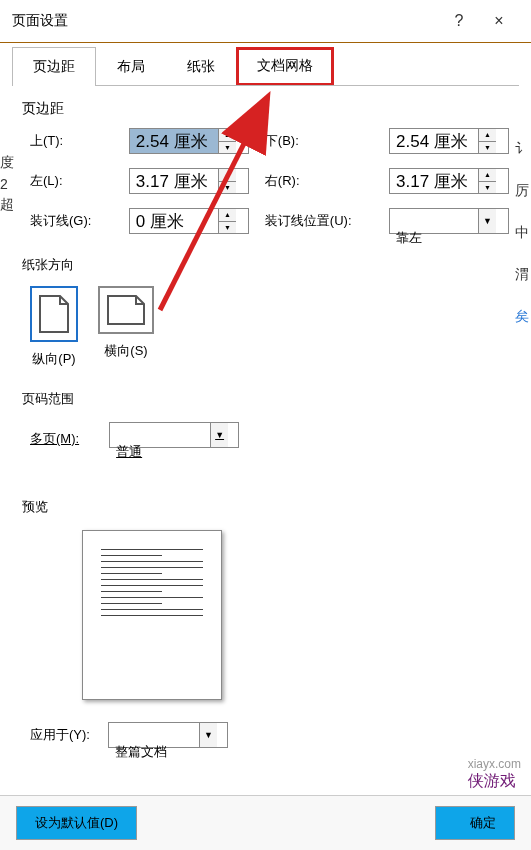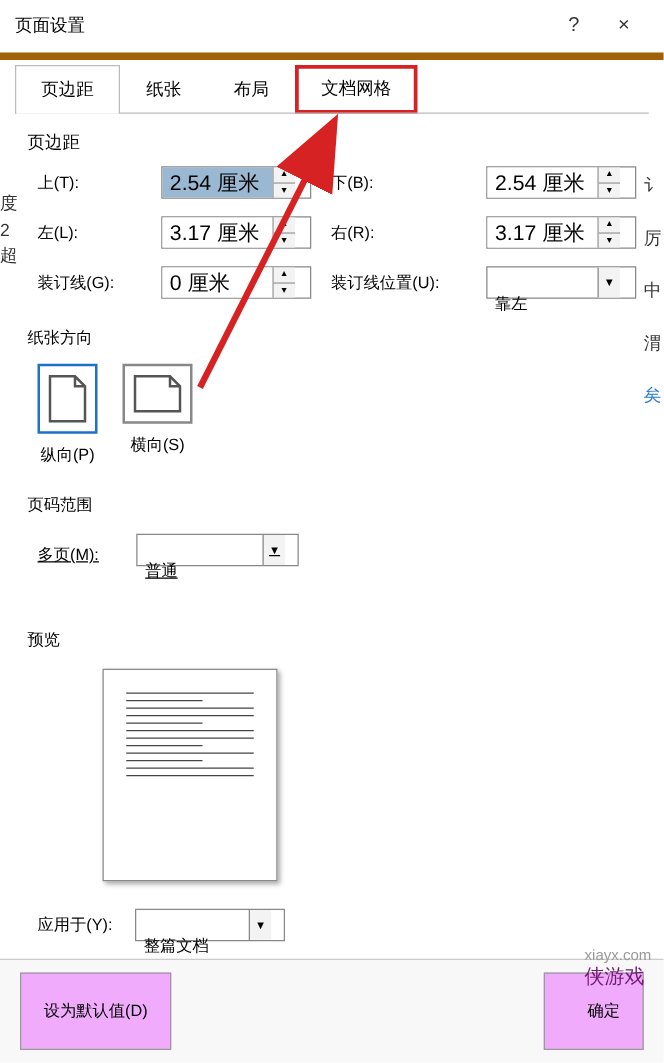--- a/index.html
+++ b/index.html
@@ -9,21 +9,21 @@
       background: #fff;
       width: 531px;
       height: 850px;
       overflow: hidden;
       position: relative;
     }
     .titlebar {
       display: flex;
       align-items: center;
       padding: 8px 12px;
-      border-bottom: 6px solid #a16207;
+      border-bottom: 1px solid #a16207;
       background: #fff;
     }
     .titlebar-title { flex: 1; font-size: 14px; }
     .titlebar-btn {
       width: 40px;
       height: 26px;
       display: flex;
       align-items: center;
       justify-content: center;
       font-size: 16px;
@@ -194,23 +194,23 @@
       align-items: center;
       padding: 10px 16px;
       border-top: 1px solid #ccc;
       gap: 10px;
       position: absolute;
       bottom: 0; left: 0; right: 0;
       background: #f8f8f8;
     }
     .footer .btn {
       border: 1px solid #999;
-      padding: 21px 18px;
+      padding: 7px 18px;
       font-size: 13px;
-      background: #f0abfc;
+      background: #0ea5e9;
       cursor: pointer;
     }
     .footer .spacer { flex: 1; }
     .watermark {
       position: absolute;
       bottom: 58px;
       right: 10px;
       font-size: 12px;
       color: #999;
       font-family: Arial, sans-serif;
@@ -245,22 +245,22 @@
 <body>
 
 <div class="titlebar">
   <div class="titlebar-title">页面设置</div>
   <div class="titlebar-btn">?</div>
   <div class="titlebar-btn">×</div>
 </div>
 
 <div class="tabs">
   <div class="tab active">页边距</div>
+  <div class="tab">布局</div>
   <div class="tab">纸张</div>
-  <div class="tab">布局</div>
   <div class="tab tab-highlight">文档网格</div>
   <div class="tab-underline"></div>
 </div>
 
 <div class="content">
 
   <div class="section-title">页边距</div>
   <div class="margin-grid">
     <label>上(T):</label>
     <div class="spinner">

